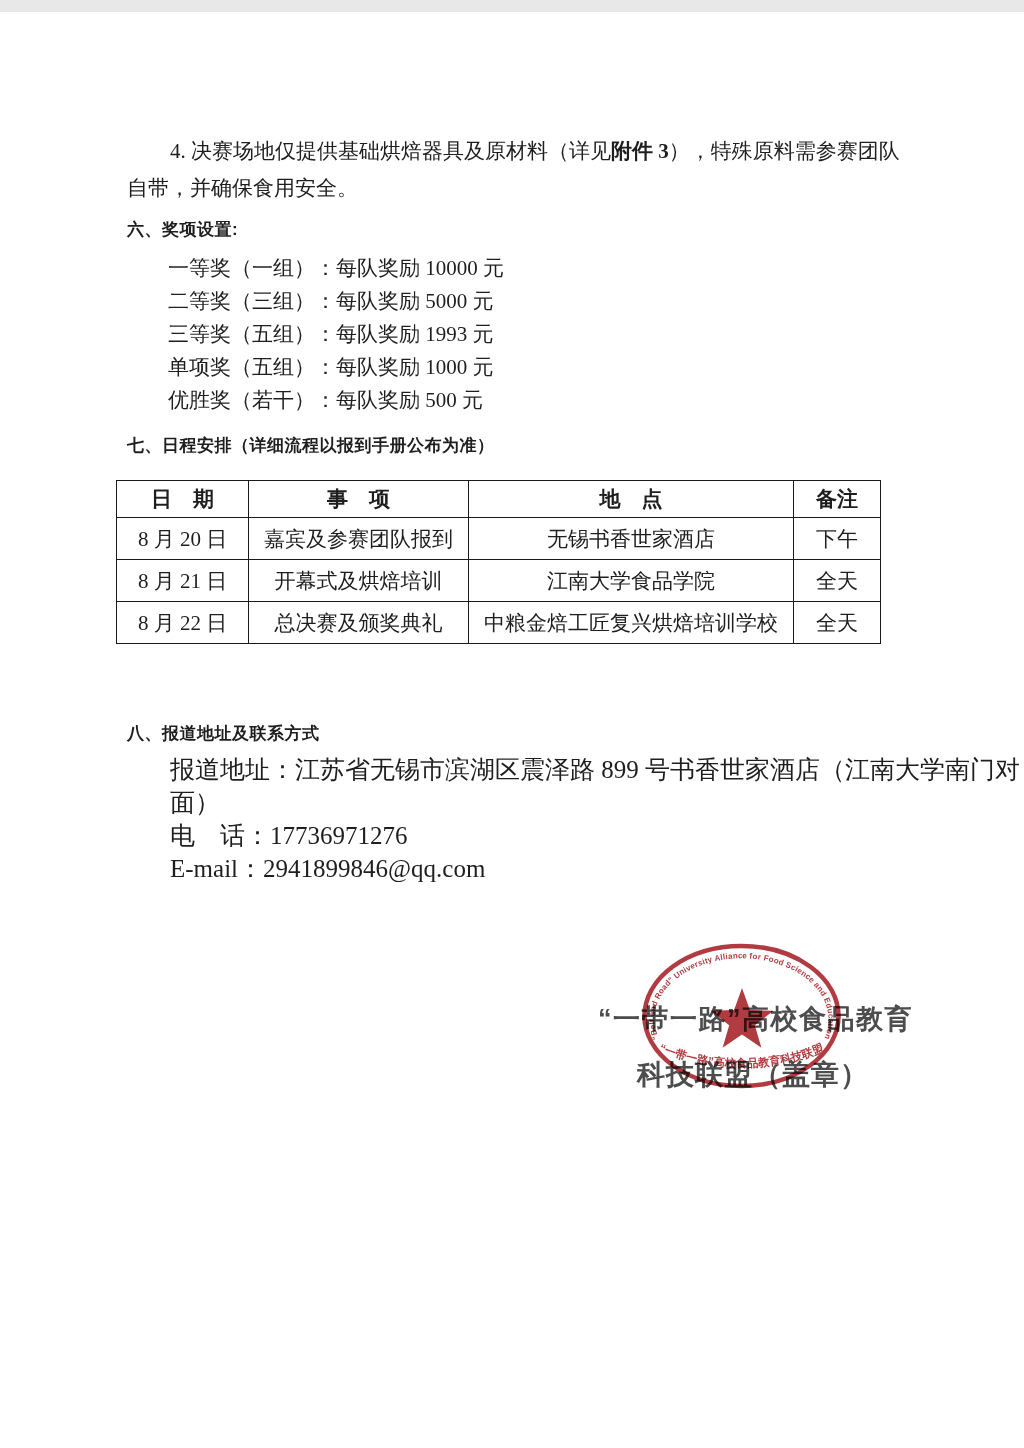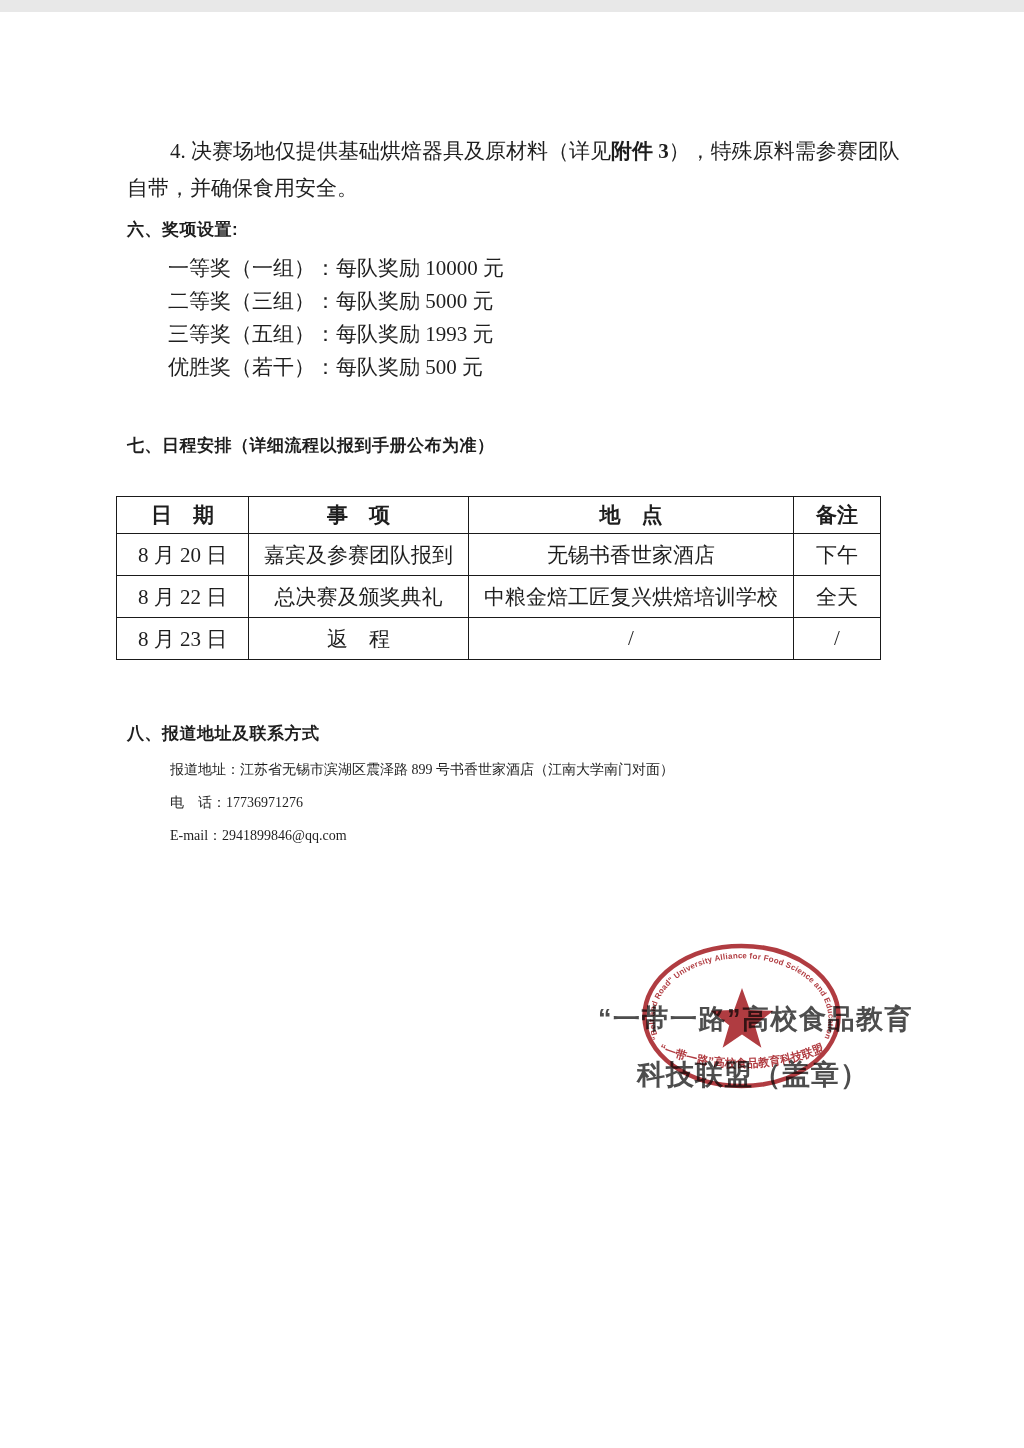--- a/index.html
+++ b/index.html
@@ -22,37 +22,37 @@
   .para4 b{font-weight:700;}
 
   
   .h-section{font-size:17px;letter-spacing:.5px;}
   .h6{left:127px;top:206px;}
   .awards{left:168px;top:240px;font-size:21px;line-height:33px;}
 
   
   .h7{left:127px;top:422px;text-align:right;}
   table.schedule{
-    position:absolute;left:116px;top:484px;width:764px;
+    position:absolute;left:116px;top:468px;width:764px;
     border-collapse:collapse;table-layout:fixed;
     font-size:21px;
     border-radius:17px;
   }
   table.schedule td,table.schedule th{
     border:1.6px solid #1a1a1a;
     text-align:center;vertical-align:middle;
     padding:0;overflow:hidden;white-space:nowrap;
   }
   table.schedule th{height:36px;font-weight:700;font-family:"Liberation Serif","DejaVu Serif",serif;}
   table.schedule td{height:41px;font-weight:400;text-align:center;}
   col.c1{width:132px;}col.c2{width:220px;}col.c3{width:325px;}col.c4{width:87px;}
 
   
   .h8{left:127px;top:710px;}
-  .contact{left:170px;top:741px;font-size:14px;line-height:33px;}
+  .contact{left:170px;top:741px;font-size:25px;line-height:33px;}
 
   
   .sig{
     font-family:"Liberation Sans","DejaVu Sans",sans-serif;
     font-weight:700;color:#4d4d4d;white-space:nowrap;z-index:1;
   }
   .sig1{left:598px;top:989px;font-size:27px;letter-spacing:1.5px;}
   .sig2{left:637px;top:1044px;font-size:28px;letter-spacing:1px;}
 
   
@@ -70,20 +70,21 @@
   <div class="abs para4 serif">
     <div class="l1"><span>4. 决赛场地仅提供基础烘焙器具及原材料（详见</span><b>附件 3</b><span>），特殊原料需参赛团队</span></div>
     <div class="l2">自带，并确保食用安全。</div>
   </div>
 
   <div class="abs hei h-section h6">六、奖项设置:</div>
   <div class="abs awards serif">
     <div>一等奖（一组）：每队奖励 10000 元</div>
     <div>二等奖（三组）：每队奖励 5000 元</div>
     <div>三等奖（五组）：每队奖励 1993 元</div>
+    <div>单项奖（五组）：每队奖励 1000 元</div>
     <div>优胜奖（若干）：每队奖励 500 元</div>
   </div>
 
   <div class="abs hei h-section h7">七、日程安排（详细流程以报到手册公布为准）</div>
   <table class="schedule">
     <colgroup>
         <col class="c1">
         <col class="c2">
         <col class="c3">
         <col class="c4">
@@ -95,30 +96,30 @@
       <th>地　点</th>
       <th>备注</th>
     </tr>
     <tr>
       <td>8 月 20 日</td>
       <td>嘉宾及参赛团队报到</td>
       <td>无锡书香世家酒店</td>
       <td>下午</td>
     </tr>
     <tr>
+      <td>8 月 21 日</td>
+      <td>开幕式及烘焙培训</td>
+      <td>江南大学食品学院</td>
+      <td>全天</td>
+    </tr>
+    <tr>
       <td>8 月 22 日</td>
       <td>总决赛及颁奖典礼</td>
       <td>中粮金焙工匠复兴烘焙培训学校</td>
       <td>全天</td>
-    </tr>
-    <tr>
-      <td>8 月 23 日</td>
-      <td>返　程</td>
-      <td>/</td>
-      <td>/</td>
     </tr>
   </tbody>
     </table>
 
   <div class="abs hei h-section h8">八、报道地址及联系方式</div>
   <div class="abs contact serif">
     <div>报道地址：江苏省无锡市滨湖区震泽路 899 号书香世家酒店（江南大学南门对面）</div>
     <div>电　话：17736971276</div>
     <div>E-mail：2941899846@qq.com</div>
   </div>

